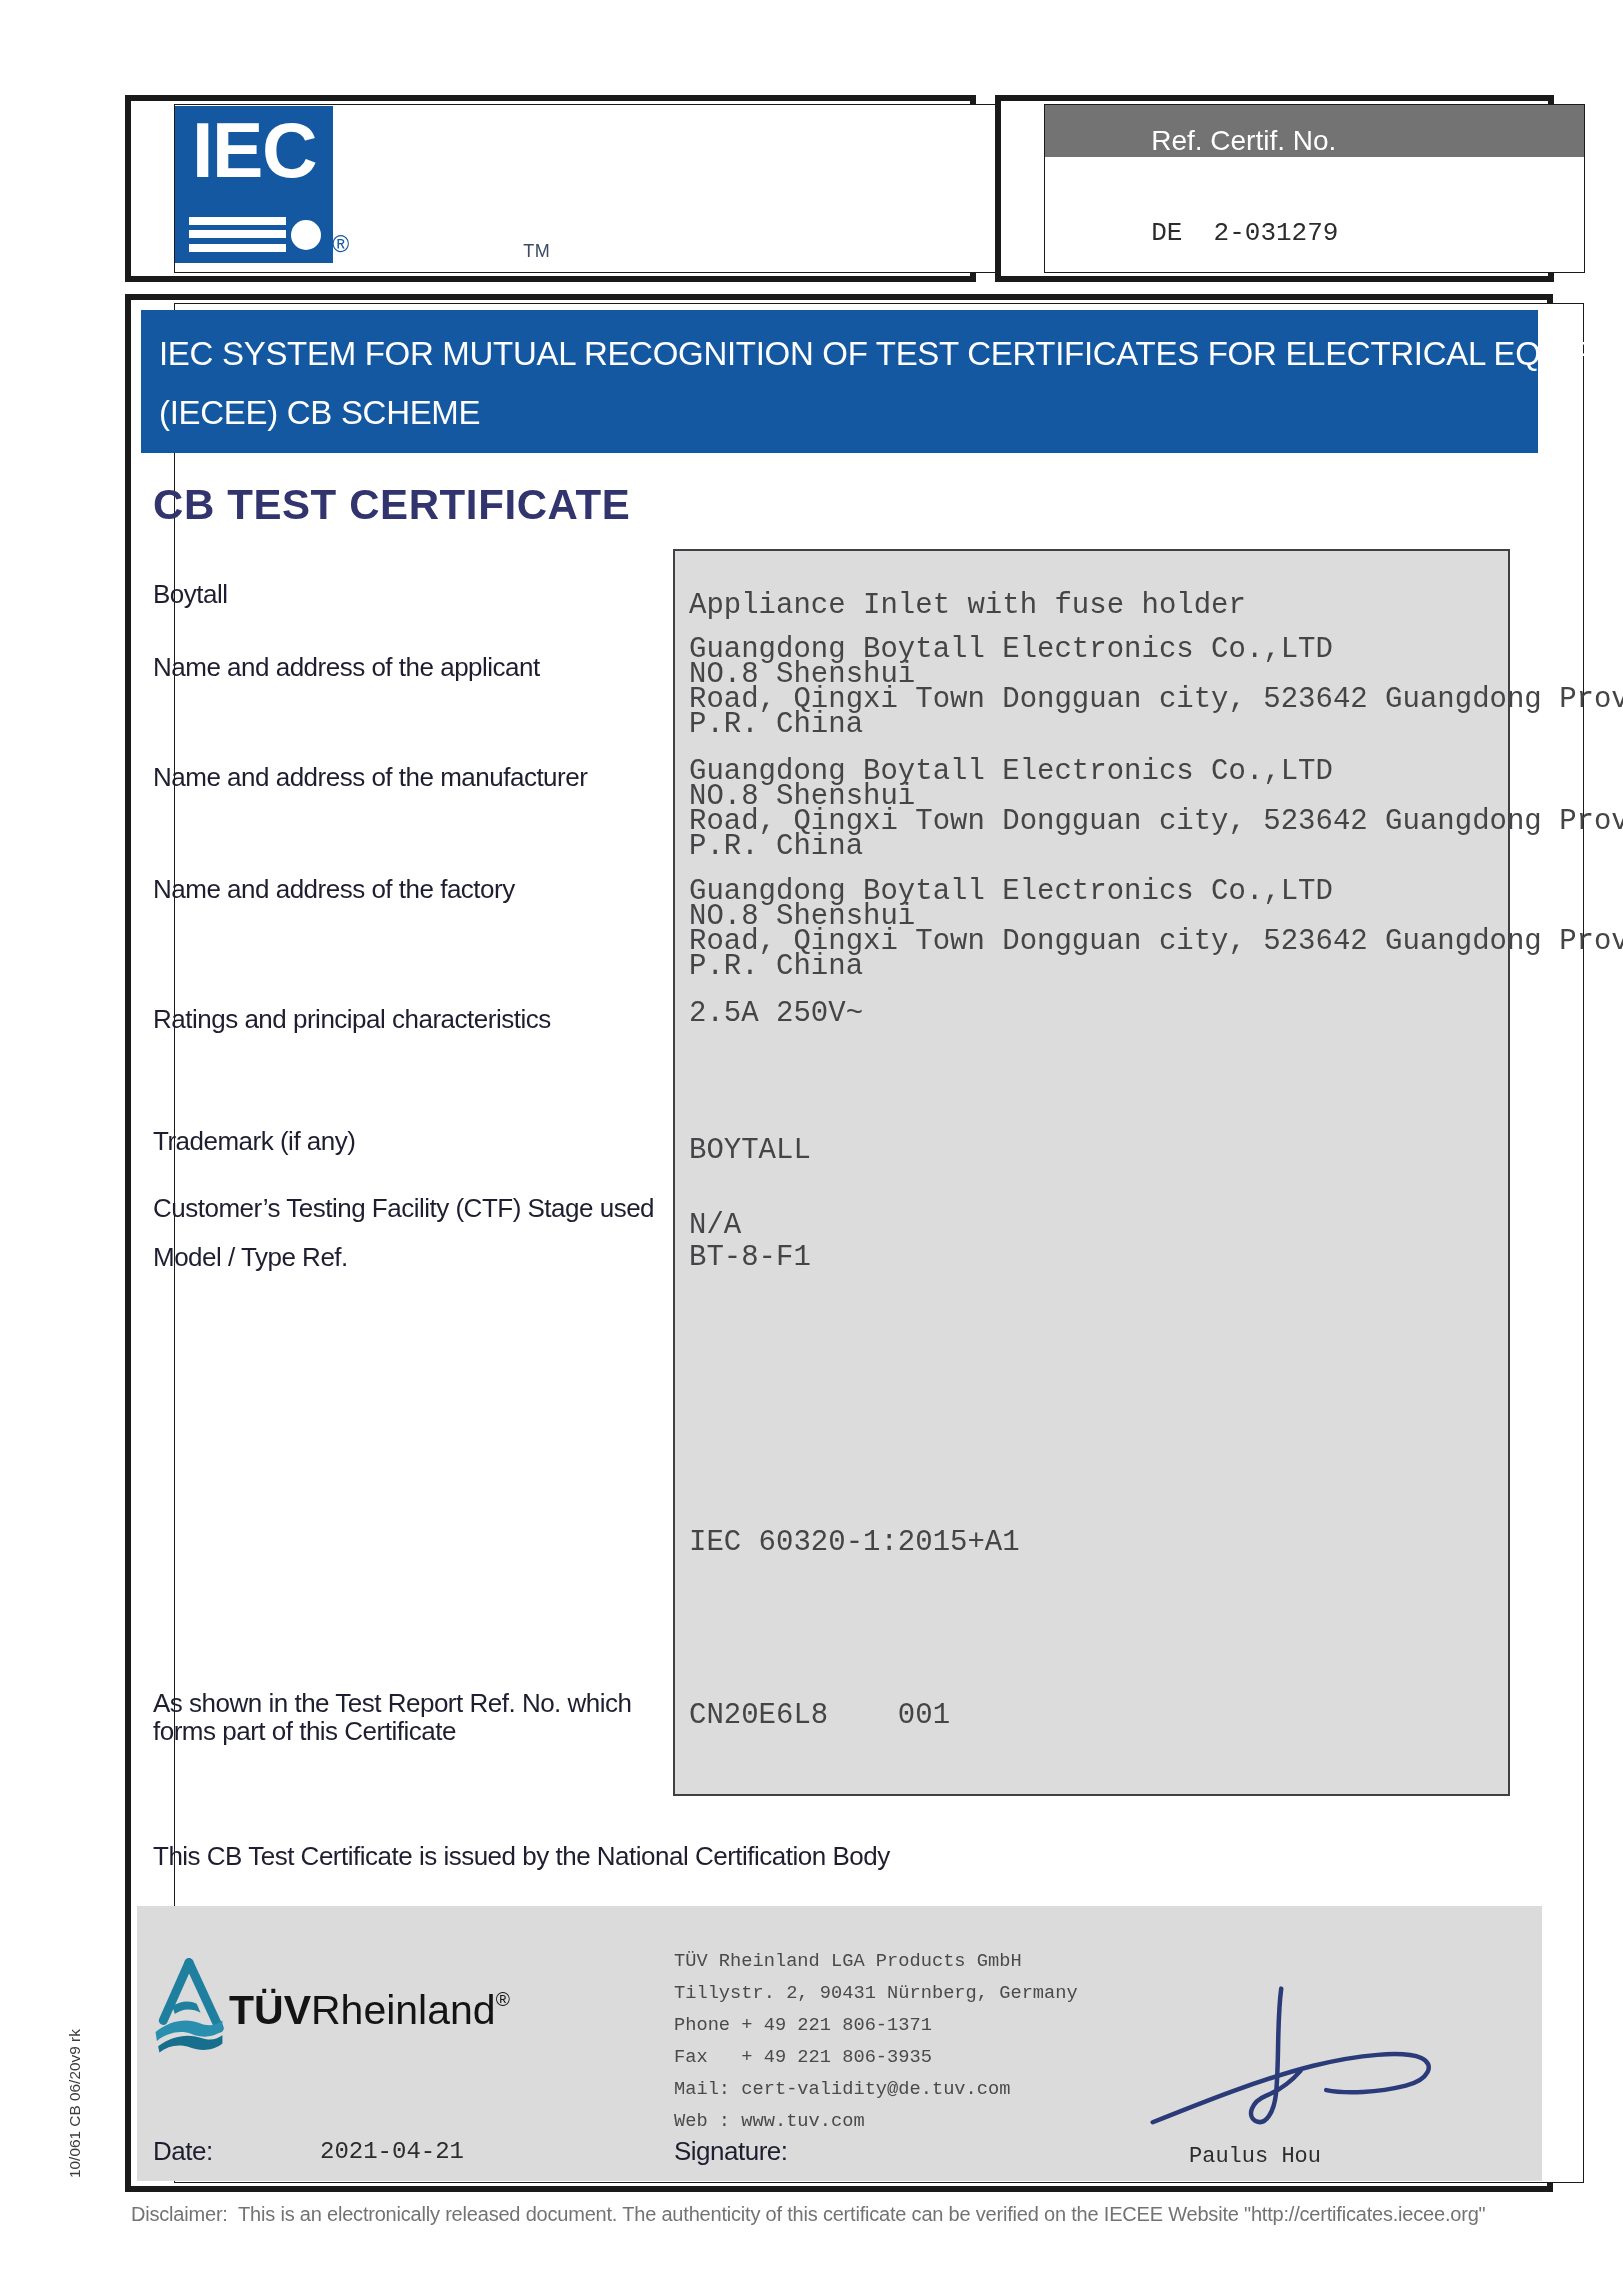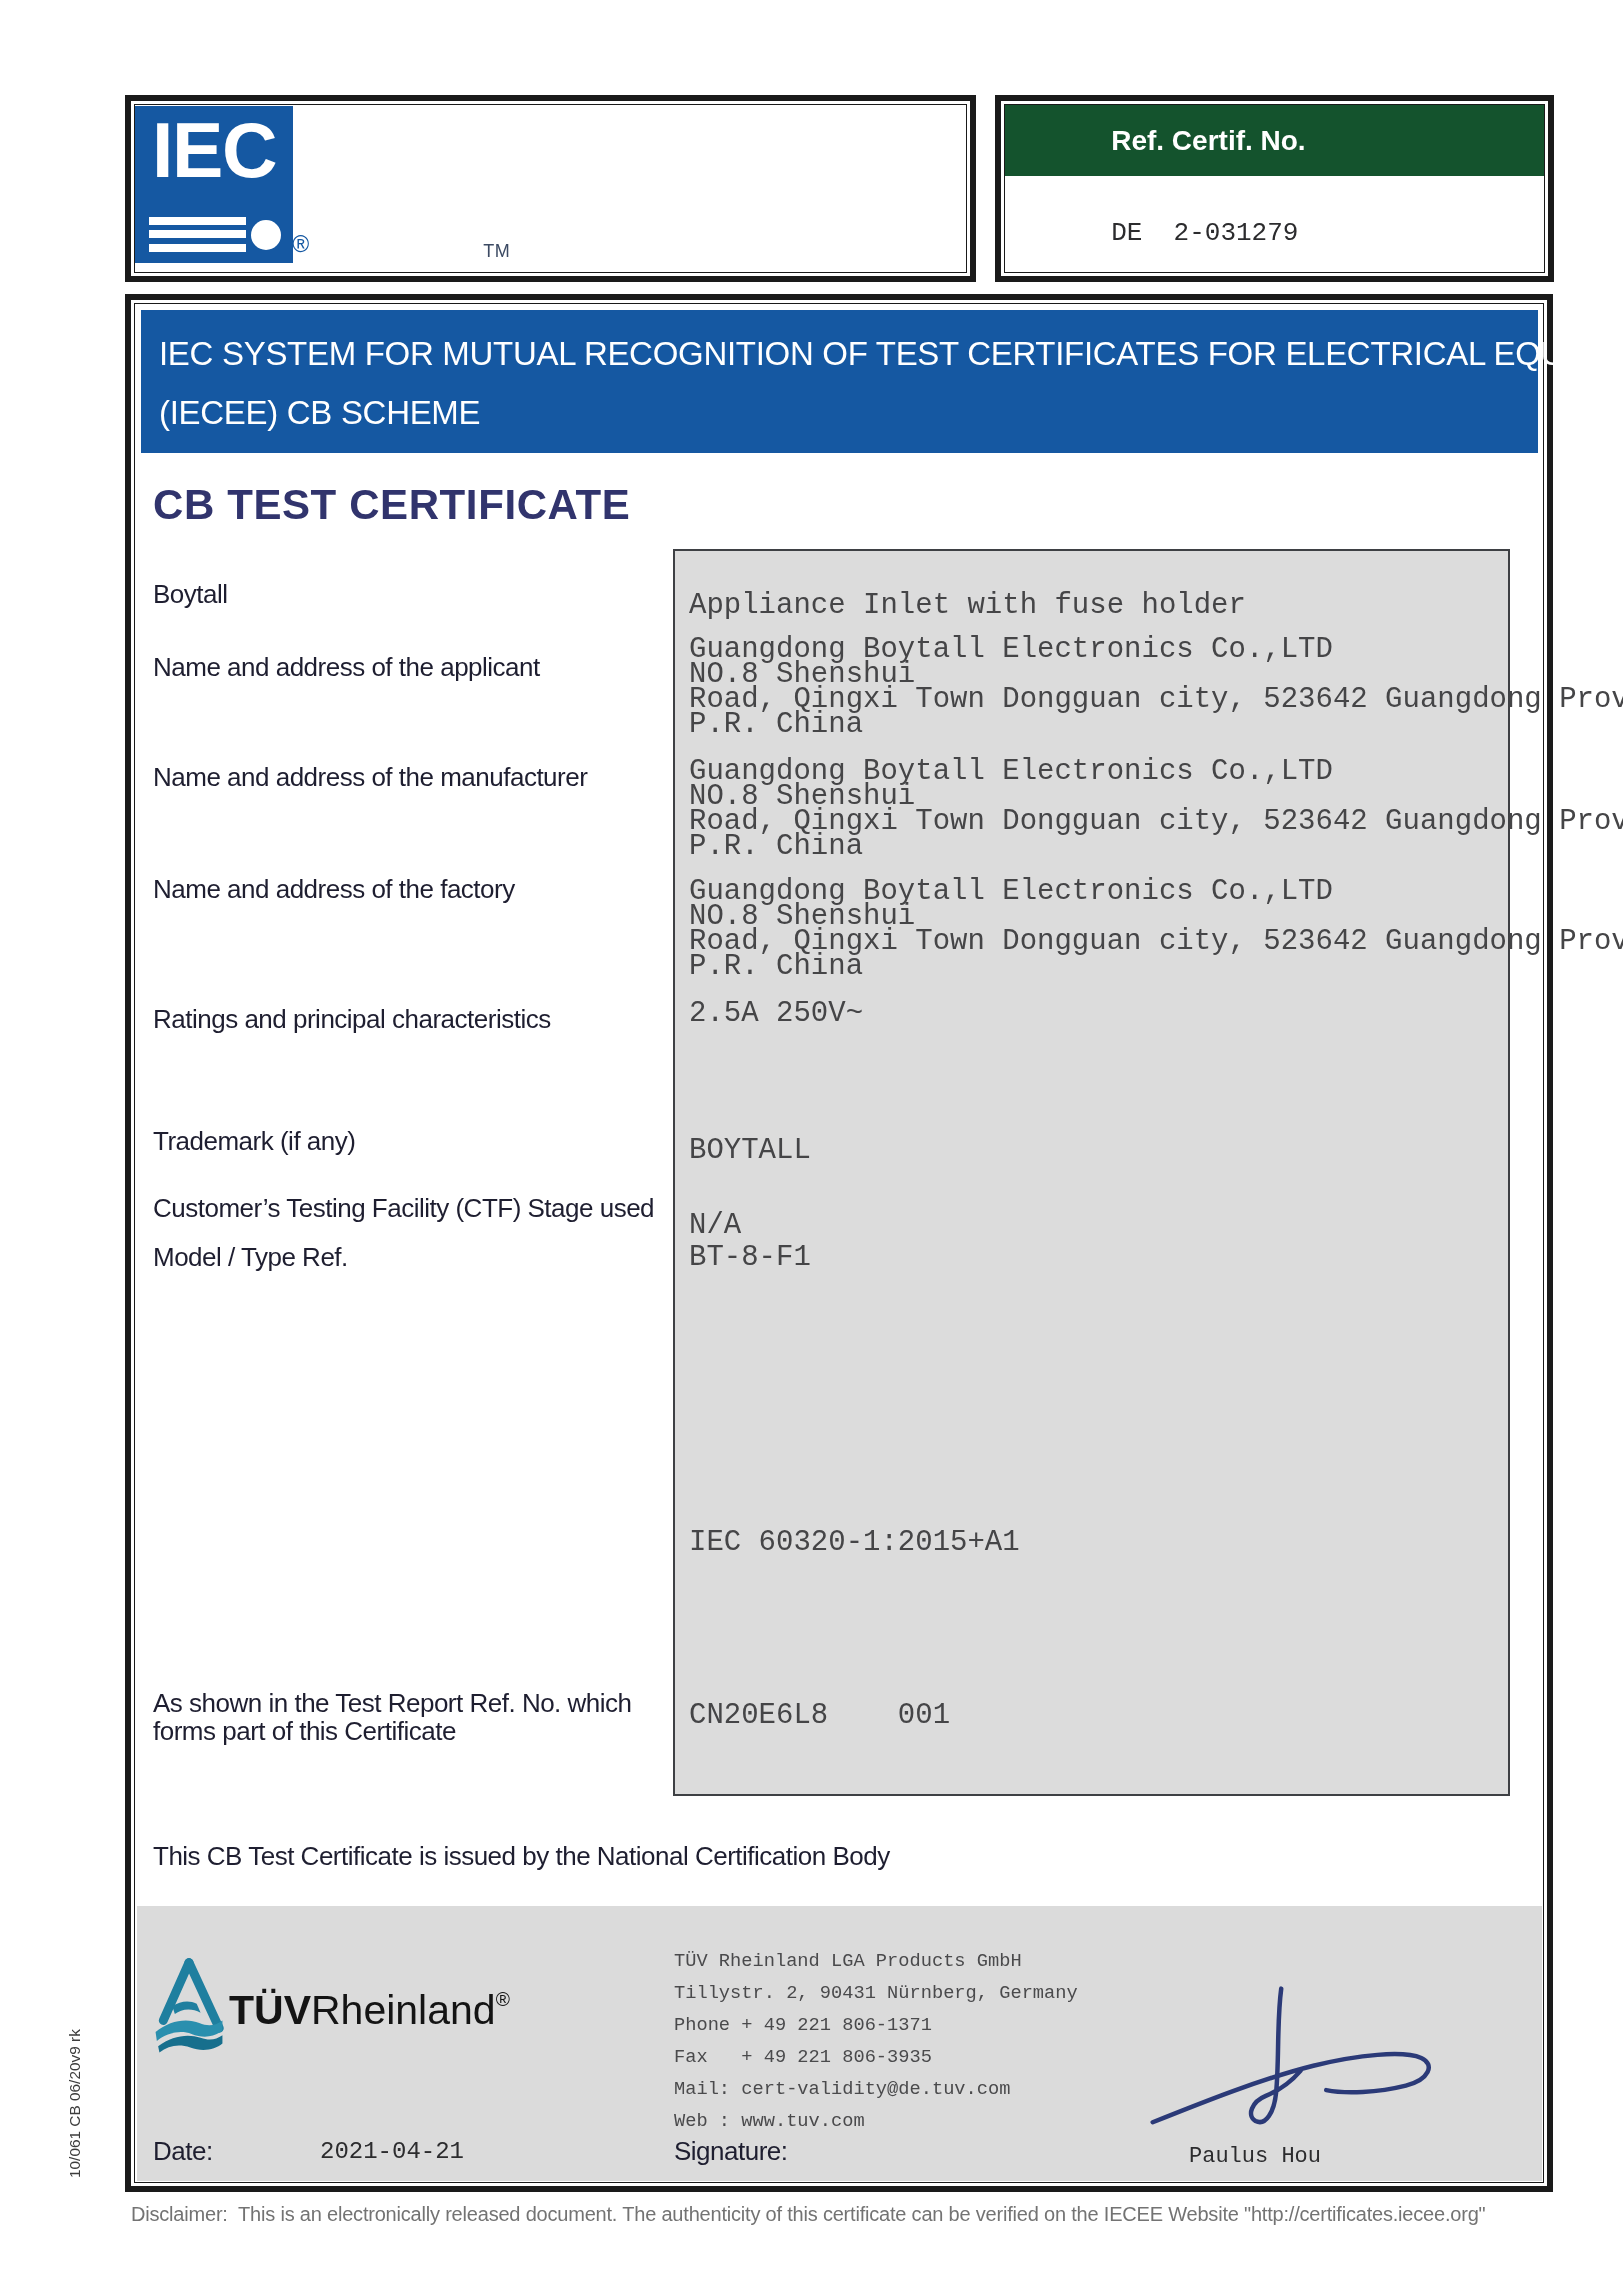--- a/index.html
+++ b/index.html
@@ -1,21 +1,21 @@
 <!DOCTYPE html>
 <html style="font-size:10.3px"><head>
 <meta charset="utf-8">
 <style>
   html,body{margin:0;padding:0;background:#ffffff;}
   #page{position:relative;width:1623px;height:2295px;background:#ffffff;overflow:hidden;
         font-family:"Liberation Sans",sans-serif;color:#1e1e30;}
   .abs{position:absolute;}
   
   .box-outer{position:absolute;border:6.4px solid #1a1a1a;padding:3.2px;background:#ffffff;box-sizing:border-box;}
-  .box-inner{position:relative;width:100%;height:100%;border:1.9px solid #1a1a1a;box-sizing:border-box;background:#ffffff;}
+  .box-inner{position:relative;width:100%;height:100%;border:1.9px solid #1a1a1a;box-sizing:border-box;background:#ffffff;margin-left:40px;}
 
   
   .logo-square{position:absolute;top:1.3px;width:158px;height:157px;background:#1558a2;}
   .iec-text{position:absolute;left:9px;top:5.1px;width:140px;text-align:center;color:#ffffff;
             font-weight:bold;font-size:77px;line-height:77px;letter-spacing:-1.3px;}
   .iec-bars{position:absolute;left:14px;top:108px;width:133px;height:41px;}
   .iec-bar{position:absolute;left:0;width:97px;height:7.7px;background:#ffffff;}
   .iec-dot{position:absolute;left:102px;top:5.1px;width:30px;height:30px;border-radius:50%;background:#ffffff;}
   .reg-mark{position:absolute;font-size:23px;color:#1558a2;font-weight:400;}
   .iecee-square{background:
@@ -23,21 +23,21 @@
       radial-gradient(ellipse 100% 70% at 50% 100%, rgba(255,255,255,0.28), rgba(255,255,255,0) 60%),
       #1558a2;}
   .iecee-text{position:absolute;left:0;top:42px;width:100%;text-align:center;color:#ffffff;
               font-style:italic;font-weight:bold;font-size:45px;letter-spacing:-1.3px;
               text-shadow:1.9px 1.9px 3.2px rgba(10,25,80,0.55);}
   .iecee-bars{position:absolute;right:11.6px;top:107px;width:85px;}
   .iecee-bar{width:85px;height:6.4px;background:#ffffff;margin-bottom:5.1px;}
   .tm-mark{position:absolute;font-size:18px;color:#3c4a63;letter-spacing:0.6px;}
 
   
-  .ref-header{position:absolute;left:0;top:0;width:100%;height:71px;background:#14532d;box-sizing:border-box;font-weight:bold;}
+  .ref-header{position:absolute;left:0;top:0;width:100%;height:52px;background:#737373;box-sizing:border-box;}
   .ref-header-text{position:absolute;left:106px;top:0;line-height:71px;color:#ffffff;font-size:28px;}
   .ref-value{position:absolute;left:106px;top:113px;font-family:"Liberation Mono",monospace;
              font-size:26px;color:#2c2c2e;white-space:pre;text-align:center;}
 
   
   .banner{position:absolute;background:#1558a2;color:#ffffff;}
   .banner-line{padding-left:18px;font-size:33px;line-height:59px;letter-spacing:-0.3px;white-space:pre;}
   .doc-title{font-weight:bold;font-size:42px;letter-spacing:0.6px;color:#31346d;white-space:pre;}
 
   

